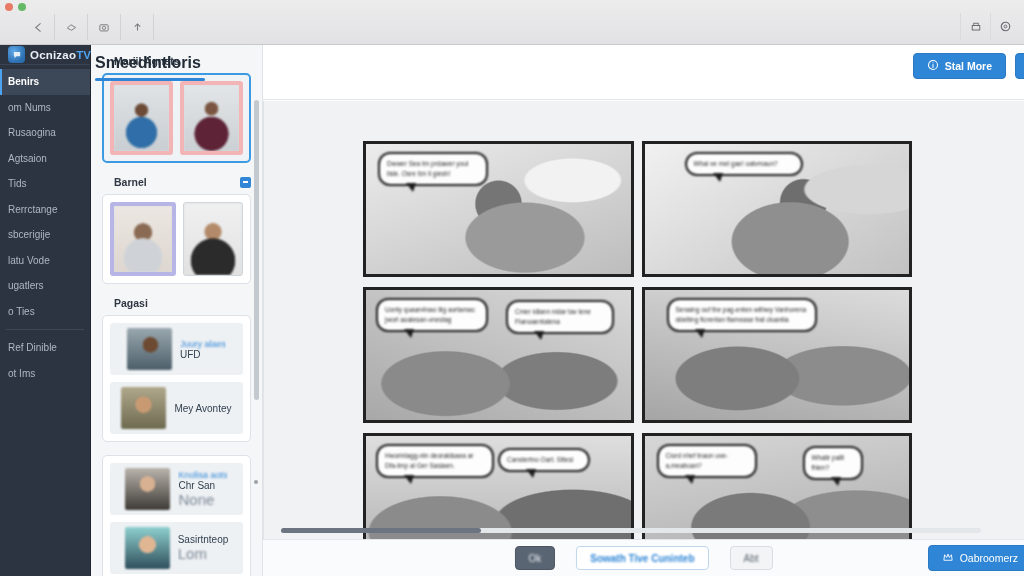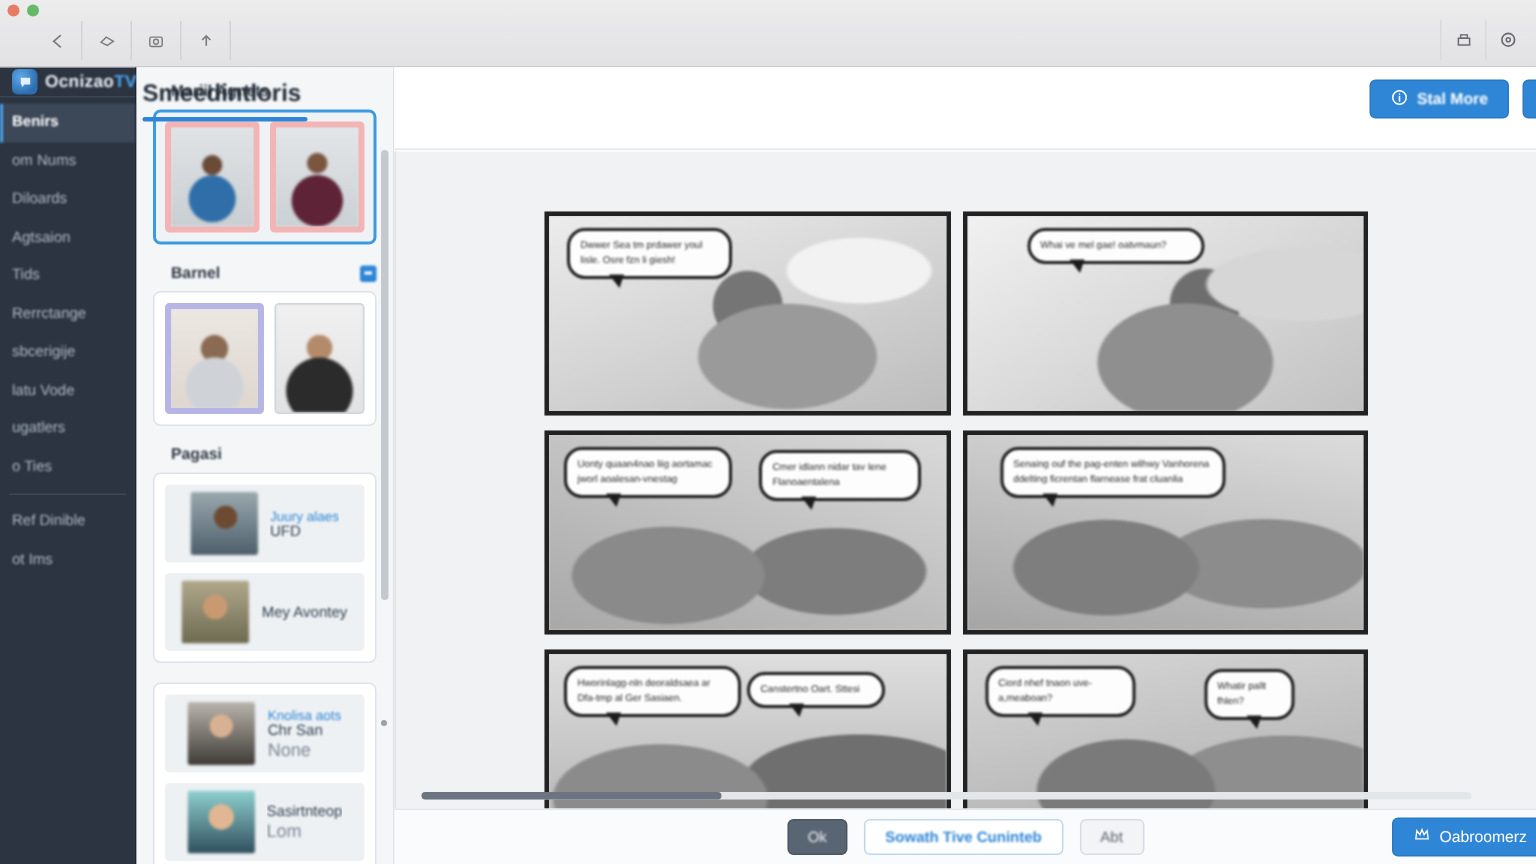--- a/index.html
+++ b/index.html
@@ -167,21 +167,21 @@
     filter: blur(1px);
   }
   .av1 { background: radial-gradient(circle at 52% 40%, #6d4a32 0 22%, transparent 23%), linear-gradient(#9aa8ae, #4d5f6b); }
   .av2 { background: radial-gradient(circle at 50% 42%, #c99a72 0 24%, transparent 25%), linear-gradient(#b0a88c, #6d6a50); }
   .av3 { background: radial-gradient(circle at 50% 38%, #d8b192 0 22%, transparent 23%), linear-gradient(#b9b4ac, #3e3a36); }
   .av4 { background: radial-gradient(circle at 50% 42%, #e0b693 0 25%, transparent 26%), linear-gradient(#8fd0cf, #2f4f5c); }
 
   .li-text { overflow: hidden; }
   .li-link { font-size: 9px; color: #2f86d6; filter: blur(0.8px); white-space: nowrap; }
   .li-title { font-size: 10px; color: #32414f; filter: blur(0.7px); white-space: nowrap; }
-  .li-sub { font-size: 12px; color: #7b8794; filter: blur(0.8px); white-space: nowrap; }
+  .li-sub { font-size: 15px; color: #7b8794; filter: blur(0.8px); white-space: nowrap; }
 
   .panel-scroll {
     position: absolute; right: 3px; top: 55px;
     width: 5px; height: 300px; border-radius: 3px;
     background: #c4c9cf;
   }
 
   
   .main { position: absolute; left: 263px; top: 0; width: 856px; height: 531px; background: #fff; }
   .main-head {
@@ -270,21 +270,21 @@
     background: #e4e7ea; border-radius: 3px;
   }
   .hscroll-thumb { width: 200px; height: 5px; background: #6b7480; border-radius: 3px; }
 
   .footer {
     position: absolute; left: 0; bottom: 0; width: 761px; height: 37px;
     background: #fafbfc; border-top: 1px solid #e3e6ea;
   }
   .footer-center {
     position: absolute; left: 50%; transform: translateX(-50%); top: 6px;
-    display: flex; gap: 11px; align-items: flex-end;
+    display: flex; gap: 21px; align-items: flex-end;
   }
   .btn-dark { background: #596573; color: #e9edf1; border-color: #4c5663; height: 24px; font-size: 10px; }
   .btn-outline { background: #fff; color: #2f86d6; border-color: #bfd7ec; height: 24px; font-size: 10px; font-weight: bold; }
   .btn-light { background: #f3f4f6; color: #5b6570; border-color: #d8dce1; height: 24px; font-size: 10px; }
   .btn-dark .blabel, .btn-outline .blabel, .btn-light .blabel { filter: blur(0.8px); }
 
   .footer-right { position: absolute; right: -8px; top: 5px; }
   .btn-cta { background: #2f86d6; color: #fff; border-color: #2a79c2; height: 26px; }
 
   .panel-scroll-dot {
@@ -359,21 +359,21 @@
     </div>
 
     <div class="nav">
       <div class="nav-item active">
           <span>Benirs</span>
         </div>
       <div class="nav-item">
           <span>om Nums</span>
         </div>
       <div class="nav-item">
-          <span>Diloards</span>
+          <span>Rusaogina</span>
         </div>
       <div class="nav-item">
           <span>Agtsaion</span>
         </div>
       <div class="nav-item">
           <span>Tids</span>
         </div>
       <div class="nav-item">
           <span>Rerrctange</span>
         </div>

